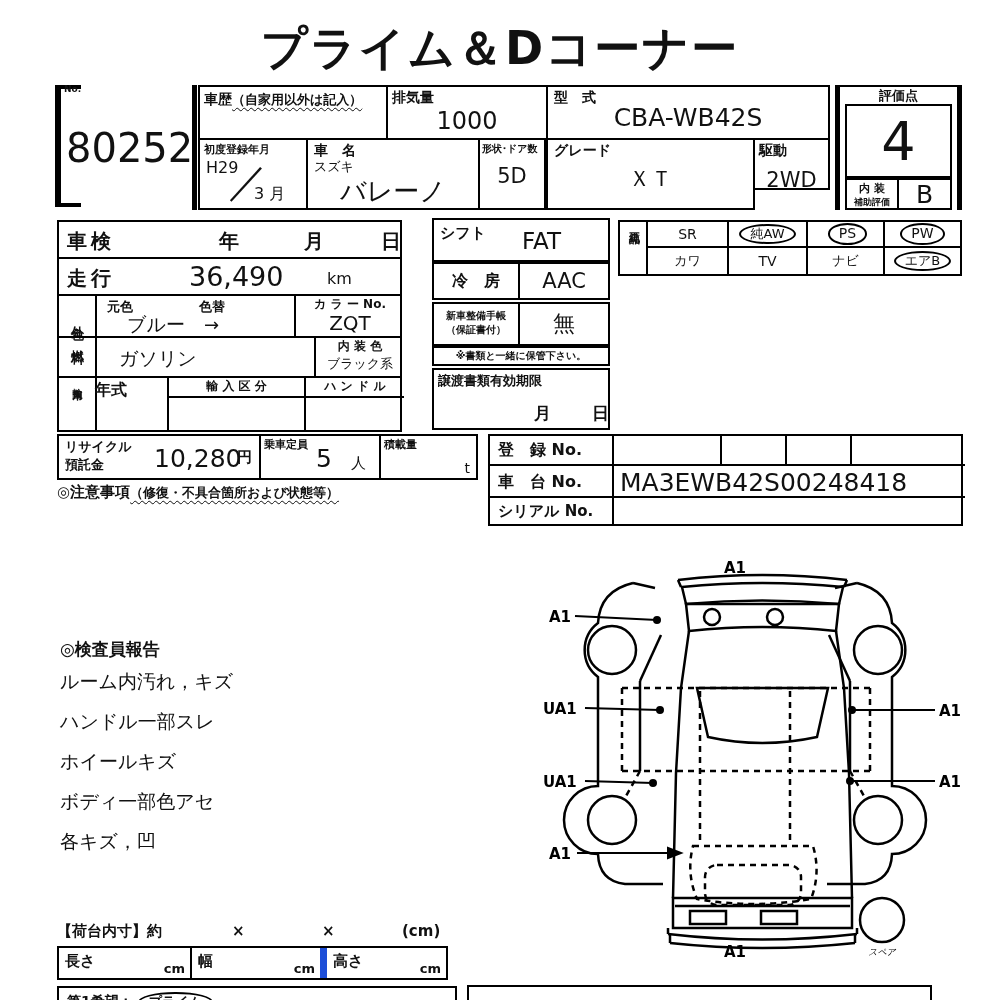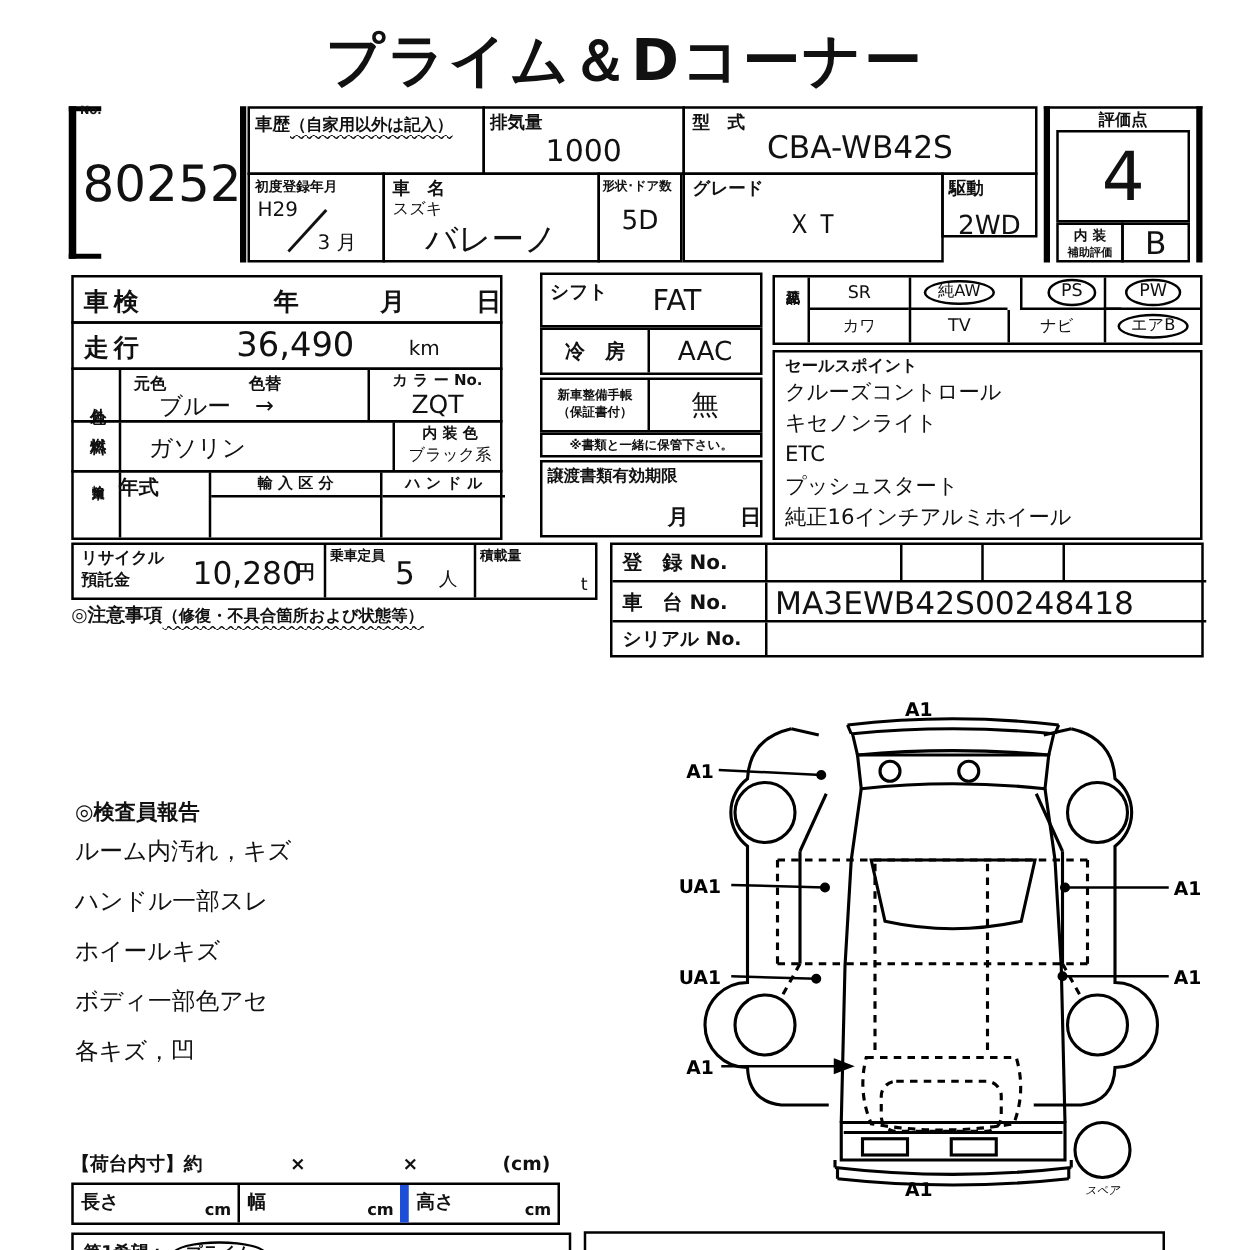--- a/index.html
+++ b/index.html
@@ -167,48 +167,40 @@
   <div class="abs bx" style="left:618px;top:220px;width:344px;height:56px;">
     <div class="abs" style="left:0;top:0;width:28px;height:52px;border-right:2px solid #000;">
       <div class="vert lbl" style="margin:1px auto 0;height:50px;font-size:11px;">純正品</div>
     </div>
     <div class="abs ctr" style="left:28px;top:0;width:79px;height:26px;border-bottom:2px solid #000;font-size:14px;">
         <span>SR</span>
       </div>
     <div class="abs ctr" style="left:107px;top:0;width:79px;height:26px;border-left:2px solid #000;border-bottom:2px solid #000;font-size:13px;">
         <span class="oval">純AW</span>
       </div>
-    <div class="abs ctr" style="left:196px;top:0;width:81px;height:26px;border-left:2px solid #000;border-bottom:2px solid #000;font-size:14px;">
+    <div class="abs ctr" style="left:186px;top:0;width:81px;height:26px;border-left:2px solid #000;border-bottom:2px solid #000;font-size:14px;">
         <span class="oval">PS</span>
       </div>
     <div class="abs ctr" style="left:263px;top:0;width:77px;height:26px;border-left:2px solid #000;border-bottom:2px solid #000;font-size:14px;">
         <span class="oval">PW</span>
       </div>
     <div class="abs ctr" style="left:28px;top:26px;width:79px;height:26px;font-size:13px;">
         <span>カワ</span>
       </div>
     <div class="abs ctr" style="left:107px;top:26px;width:79px;height:26px;border-left:2px solid #000;font-size:14px;">
         <span>TV</span>
       </div>
     <div class="abs ctr" style="left:186px;top:26px;width:77px;height:26px;border-left:2px solid #000;font-size:13px;">
         <span>ナビ</span>
       </div>
     <div class="abs ctr" style="left:263px;top:26px;width:77px;height:26px;border-left:2px solid #000;font-size:13px;">
         <span class="oval">エアB</span>
       </div>
   </div>
 
-  <div class="abs bx" style="left:618px;top:280px;width:344px;height:152px;padding:2px 8px;">
-    <div class="lbl" style="font-size:13px;">セールスポイント</div>
-    <div style="font-size:17px;line-height:25px;">クルーズコントロール</div>
-    <div style="font-size:17px;line-height:25px;">キセノンライト</div>
-    <div style="font-size:17px;line-height:25px;">ETC</div>
-    <div style="font-size:17px;line-height:25px;">プッシュスタート</div>
-    <div style="font-size:17px;line-height:25px;">純正16インチアルミホイール</div>
-  </div>
 
   <div class="abs bx" style="left:488px;top:434px;width:475px;height:92px;">
     <div class="abs" style="left:0;top:0;width:475px;height:30px;border-bottom:2px solid #000;">
       <span class="abs lbl" style="left:8px;top:4px;font-size:16px;">登　録 No.</span>
       <div class="vline" style="left:122px;top:0;width:2px;height:28px;"></div>
       <div class="vline" style="left:230px;top:0;width:2px;height:28px;"></div>
       <div class="vline" style="left:295px;top:0;width:2px;height:28px;"></div>
       <div class="vline" style="left:360px;top:0;width:2px;height:28px;"></div>
       <span class="abs" style="left:130px;top:4px;font-size:14px;"></span>
     </div>

